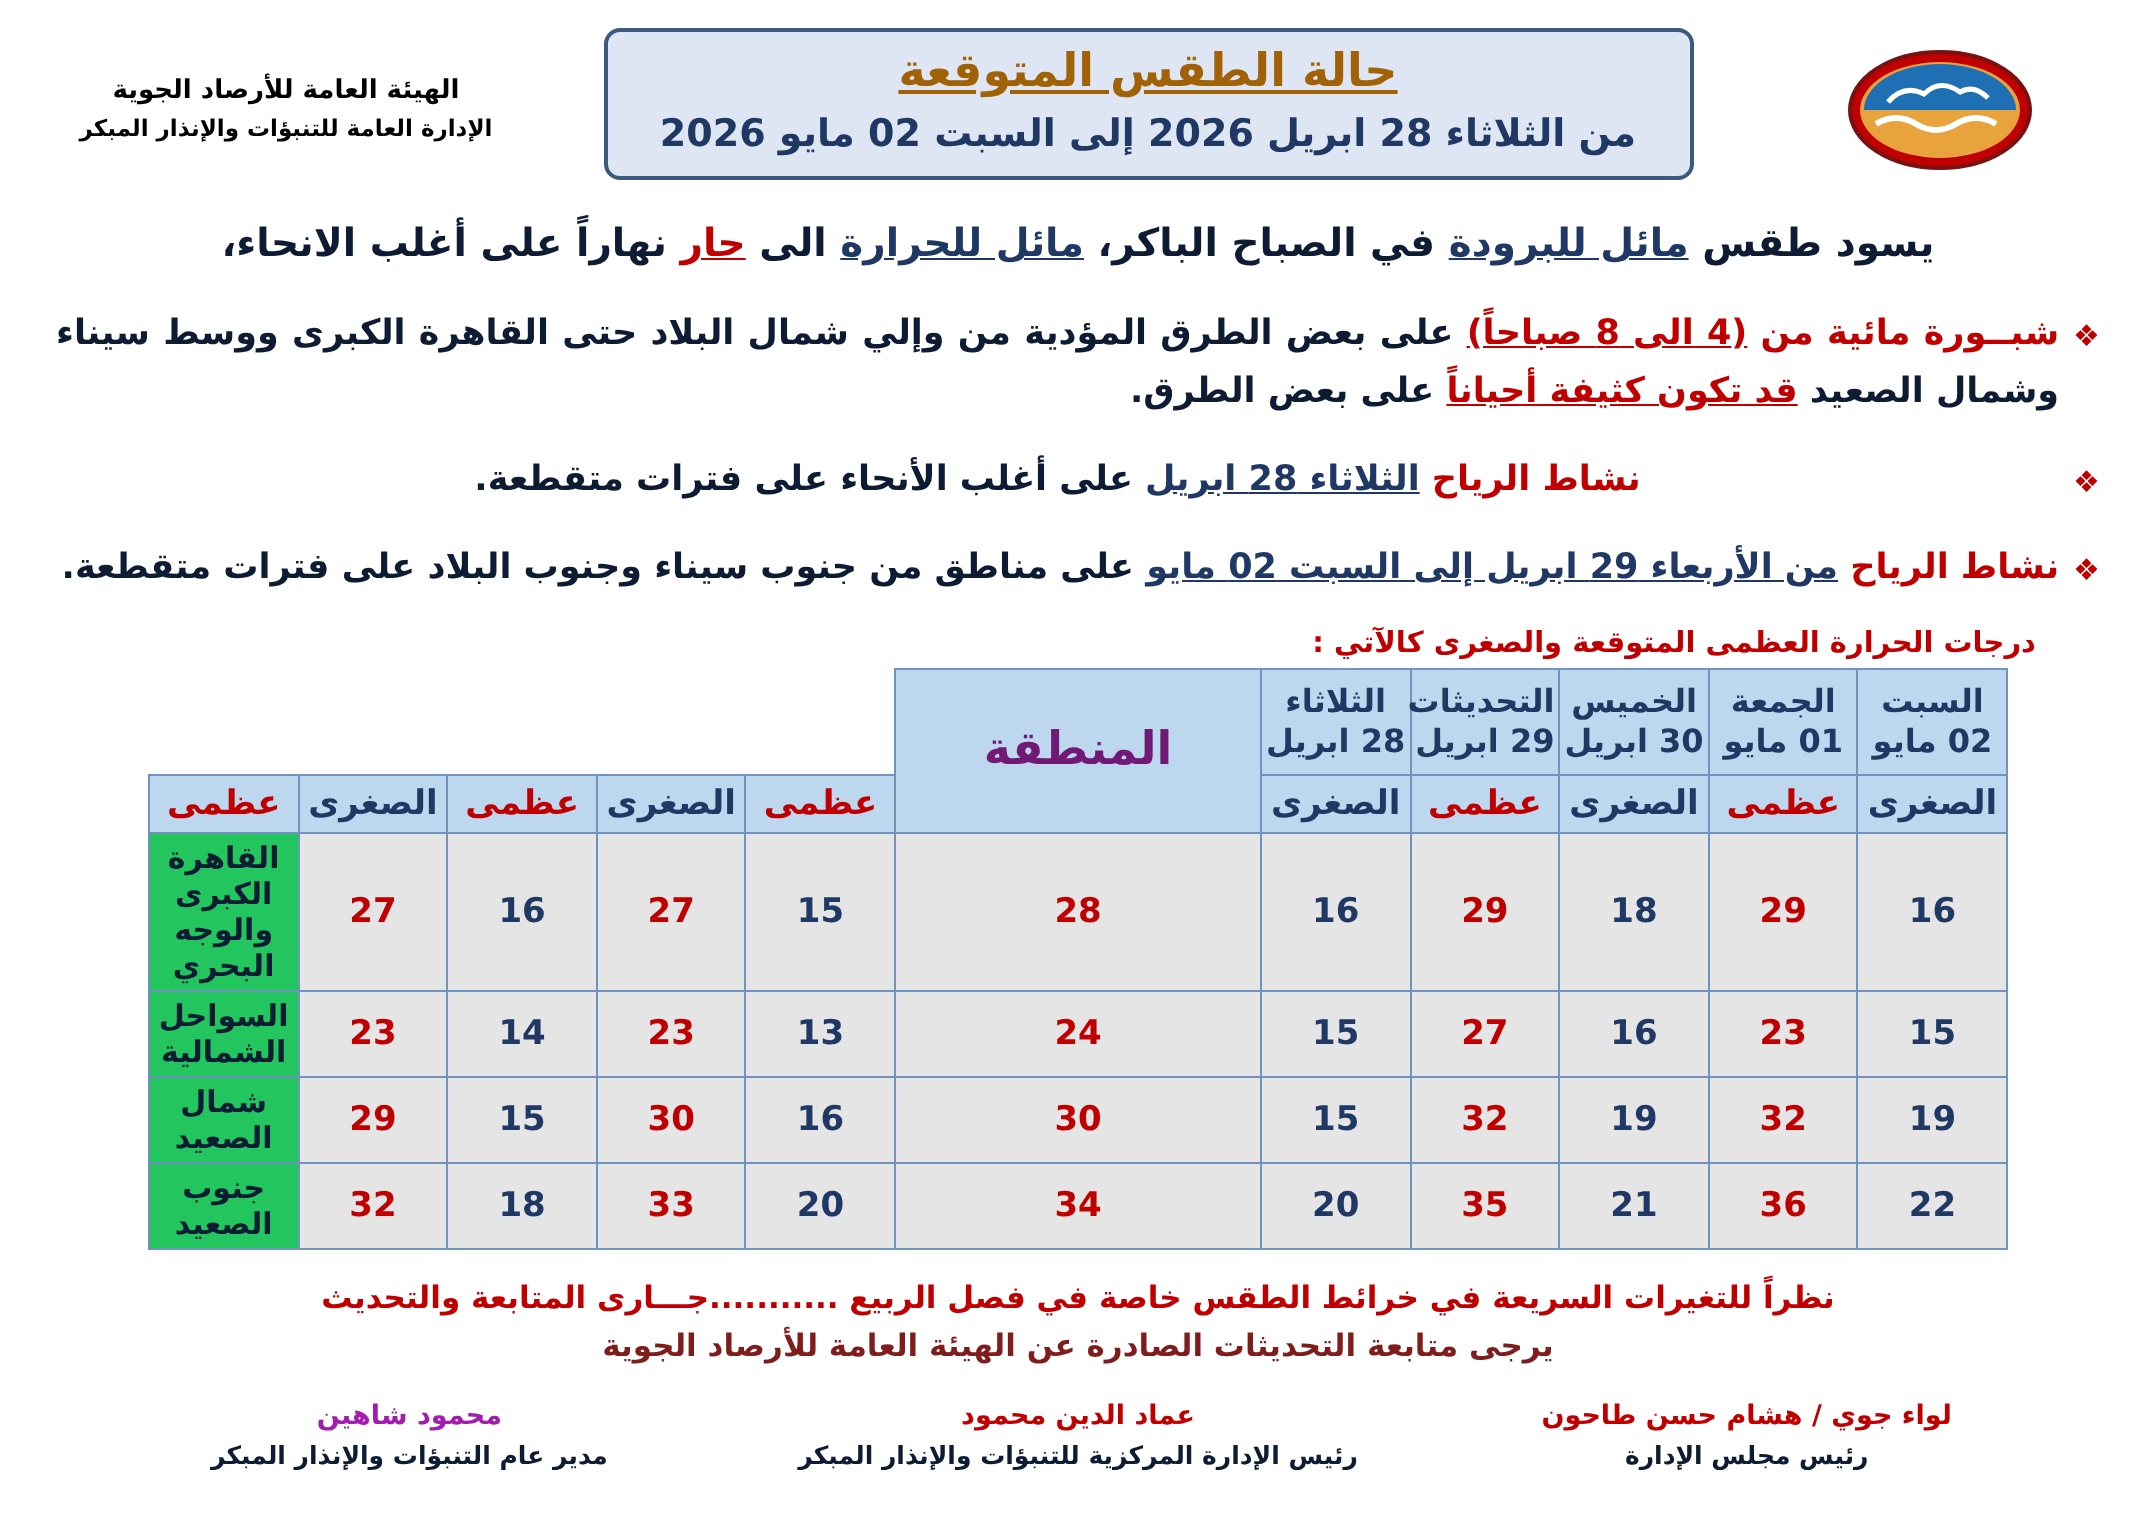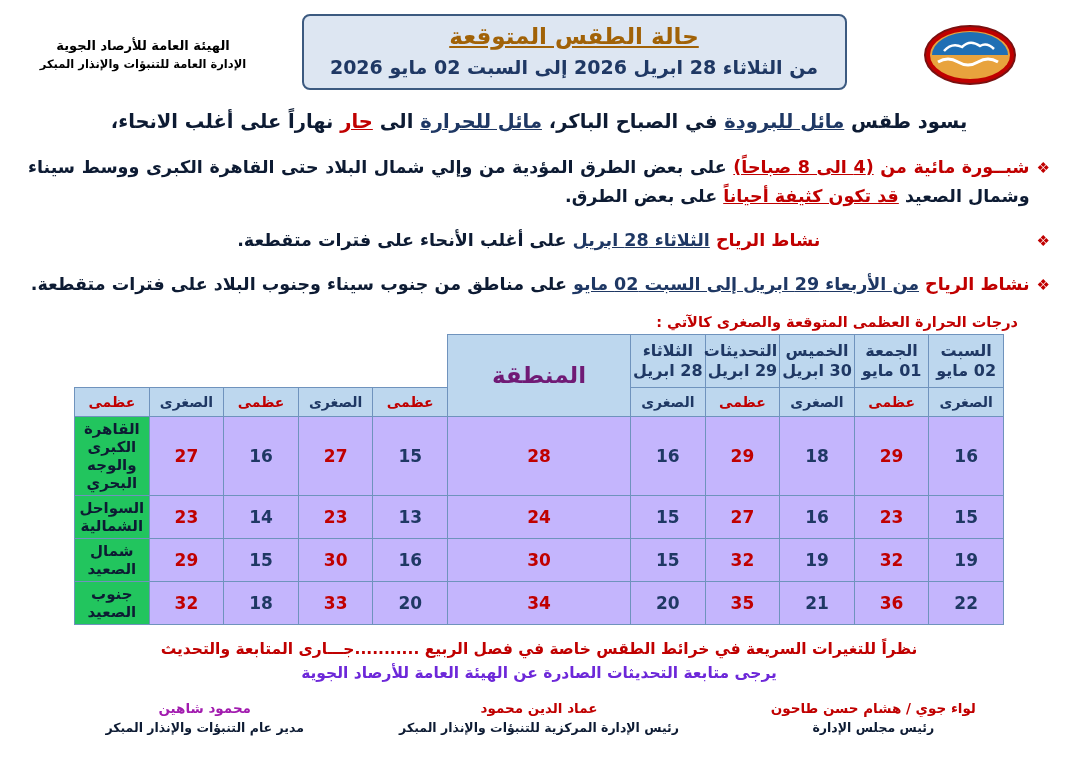--- a/index.html
+++ b/index.html
@@ -156,55 +156,55 @@
   th.region-head {
     background: #bdd7ee;
     color: #701a75;
     font-weight: bold;
     font-size: 23px;
     width: 178px;
   }
   th.sub-head {
     background: #bdd7ee;
     font-weight: bold;
-    font-size: 14px;
+    font-size: 17px;
     height: 22px;
   }
   th.sub-max { color: #c00000; }
   th.sub-min { color: #1f3864; }
   td.region {
     background: #22c55e;
     color: #0d1b33;
     font-weight: bold;
     font-size: 15px;
     text-align: right;
     padding-right: 8px;
   }
   td.val {
-    background: #c4b5fd;
+    background: #e5e5e5;
     font-weight: bold;
     font-size: 17px;
     height: 28px;
   }
   td.max { color: #c00000; }
   td.min { color: #1f3864; }
 
   
   .notes {
     text-align: center;
     margin-top: 12px;
   }
   .note-red {
     color: #c00000;
     font-weight: bold;
     font-size: 15.5px;
     line-height: 1.6;
   }
   .note-dark {
-    color: #6d28d9;
+    color: #7f1d1d;
     font-weight: bold;
     font-size: 15.5px;
     line-height: 1.6;
   }
 
   
   .signatures {
     display: flex;
     flex-direction: row;
     justify-content: space-between;

